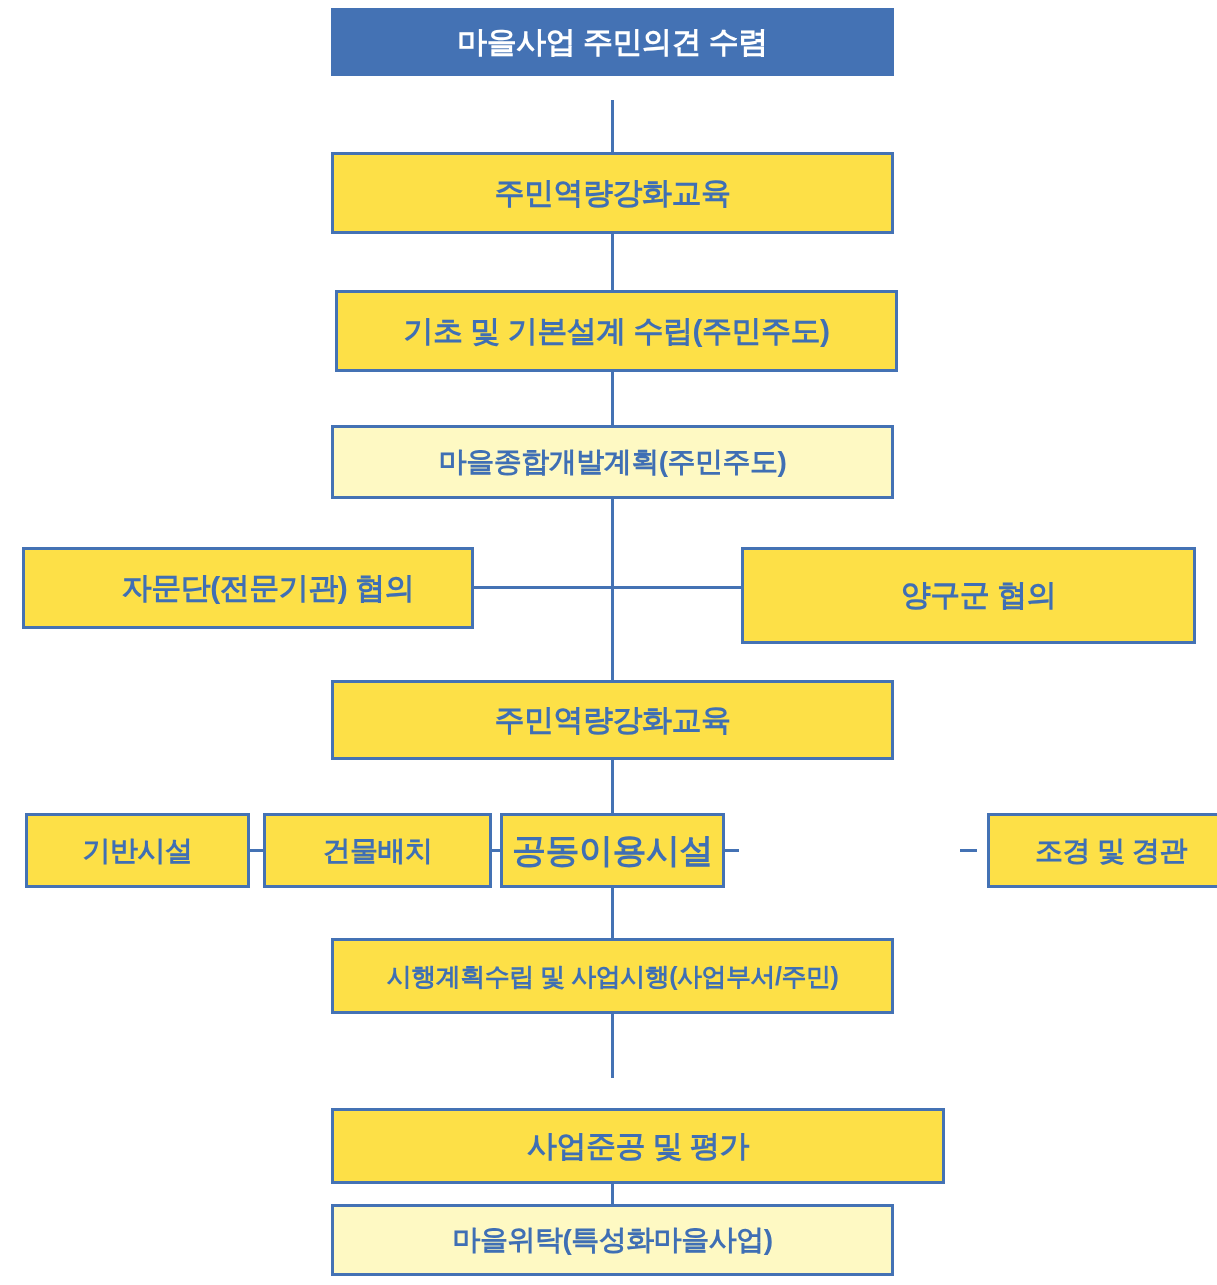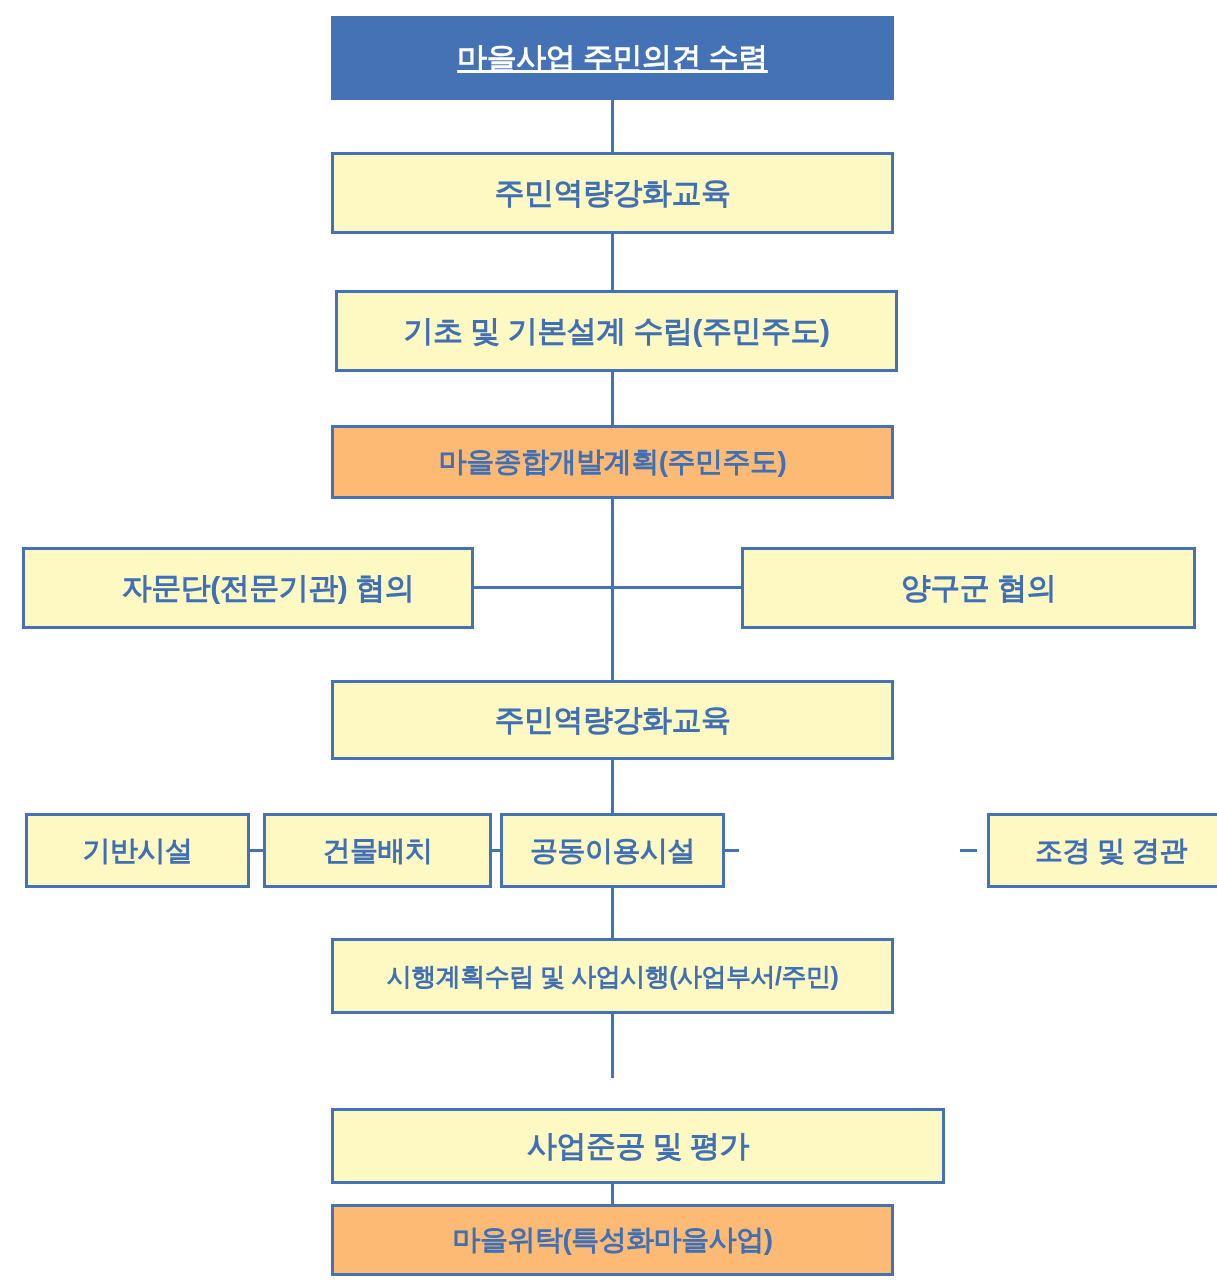--- a/index.html
+++ b/index.html
@@ -19,34 +19,34 @@
   }
   
   .node {
     position: absolute;
     box-sizing: border-box;
     display: flex;
     align-items: center;
     justify-content: center;
     text-align: center;
     border: 3px solid #4472b4;
-    background: #fef9c3;
+    background: #fde047;
     color: #3f6fb4;
     font-weight: 700;
     letter-spacing: -0.5px;
     white-space: nowrap;
     z-index: 3;
   }
   .node.filled-dark {
     background: #4472b4;
     border-color: #4472b4;
     color: #ffffff;
   }
   .node.filled-light {
-    background: #fdba74;
+    background: #fef9c3;
     border-color: #4472b4;
     color: #3f6fb4;
   }
   
   .conn-v {
     position: absolute;
     width: 3px;
     background: #4472b4;
     z-index: 1;
   }
@@ -69,49 +69,49 @@
     <div class="conn-v" style="left: 611px; top: 760px; height: 53px;"></div>
     <div class="conn-v" style="left: 611px; top: 888px; height: 50px;"></div>
     <div class="conn-v" style="left: 611px; top: 1014px; height: 64px;"></div>
     <div class="conn-v" style="left: 611px; top: 1154px; height: 50px;"></div>
     <div class="conn-h" style="left: 474px; top: 586px; width: 140px;"></div>
     <div class="conn-h" style="left: 611px; top: 586px; width: 133px;"></div>
     <div class="conn-h" style="left: 250px; top: 849px; width: 15px;"></div>
     <div class="conn-h" style="left: 489px; top: 849px; width: 14px;"></div>
     <div class="conn-h" style="left: 723px; top: 849px; width: 16px;"></div>
     <div class="conn-h" style="left: 960px; top: 849px; width: 17px;"></div>
-    <div class="node filled-dark" style="left: 331px; top: 16px; width: 563px; height: 84px; text-decoration: underline;">
+    <div class="node filled-dark" style="left: 331px; top: 8px; width: 563px; height: 68px;">
       <span style="font-size: 30px;">마을사업 주민의견 수렴</span>
     </div>
     <div class="node" style="left: 331px; top: 152px; width: 563px; height: 82px;">
       <span style="font-size: 30px;">주민역량강화교육</span>
     </div>
     <div class="node" style="left: 335px; top: 290px; width: 563px; height: 82px;">
       <span style="font-size: 30px;">기초 및 기본설계 수립(주민주도)</span>
     </div>
     <div class="node filled-light" style="left: 331px; top: 425px; width: 563px; height: 74px;">
       <span style="font-size: 28px;">마을종합개발계획(주민주도)</span>
     </div>
     <div class="node" style="left: 22px; top: 547px; width: 452px; height: 82px; padding-left: 40px;">
       <span style="font-size: 30px;">자문단(전문기관) 협의</span>
     </div>
-    <div class="node" style="left: 741px; top: 547px; width: 455px; height: 82px; padding-left: 20px;">
+    <div class="node" style="left: 741px; top: 547px; width: 455px; height: 97px; padding-left: 20px;">
       <span style="font-size: 30px;">양구군 협의</span>
     </div>
     <div class="node" style="left: 331px; top: 680px; width: 563px; height: 80px;">
       <span style="font-size: 30px;">주민역량강화교육</span>
     </div>
     <div class="node" style="left: 25px; top: 813px; width: 225px; height: 75px;">
       <span style="font-size: 28px;">기반시설</span>
     </div>
     <div class="node" style="left: 263px; top: 813px; width: 229px; height: 75px;">
       <span style="font-size: 28px;">건물배치</span>
     </div>
     <div class="node" style="left: 500px; top: 813px; width: 225px; height: 75px;">
-      <span style="font-size: 28px;">공동이용시설</span>
+      <span style="font-size: 34px;">공동이용시설</span>
     </div>
     <div class="node" style="left: 987px; top: 813px; width: 248px; height: 75px;">
       <span style="font-size: 28px;">조경 및 경관</span>
     </div>
     <div class="node" style="left: 331px; top: 938px; width: 563px; height: 76px;">
       <span style="font-size: 25px;">시행계획수립 및 사업시행(사업부서/주민)</span>
     </div>
     <div class="node" style="left: 331px; top: 1078px; width: 614px; height: 76px; margin-top: 30px;">
       <span style="font-size: 30px;">사업준공 및 평가</span>
     </div>

